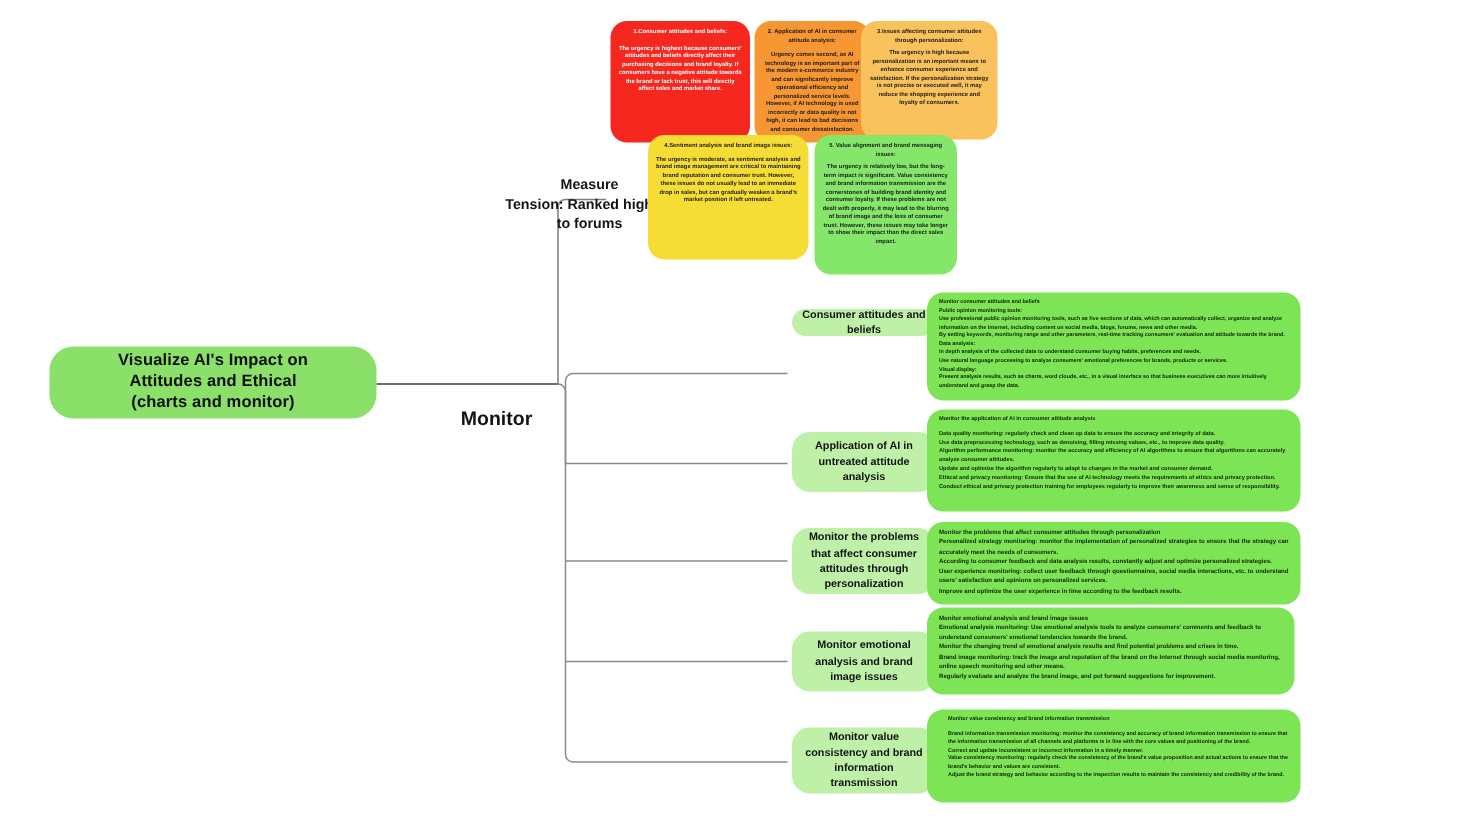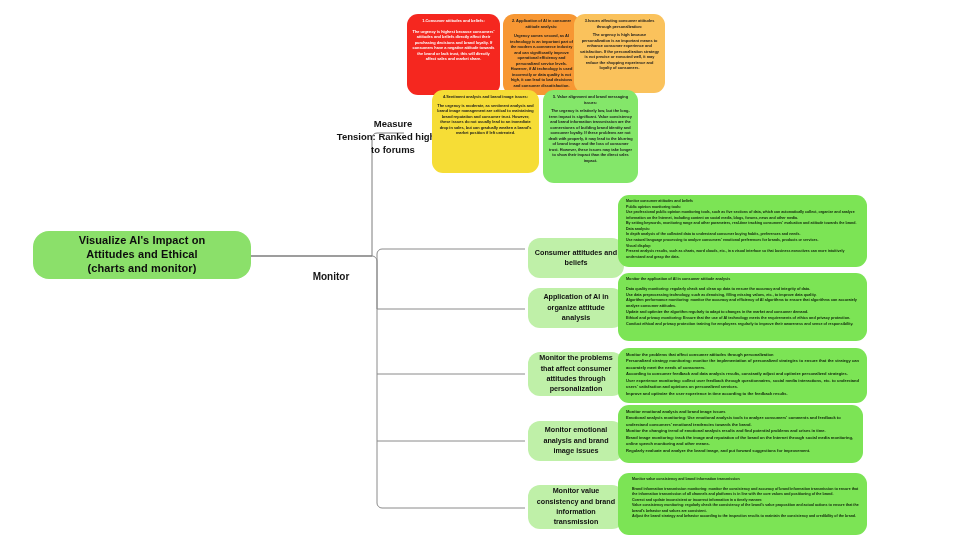--- a/index.html
+++ b/index.html
@@ -53,21 +53,21 @@
   
   .plain-label {
     position: absolute;
     text-align: center;
     font-weight: bold;
     font-size: 9.5px;
     line-height: 1.35;
     color: #141414;
   }
   #label-measure { left: 333px; top: 118px; width: 120px; }
-  #label-monitor { left: 290px; top: 270px; width: 82px; font-size: 10px; }
+  #label-monitor { left: 290px; top: 270px; width: 82px; font-size: 13px; }
 
   
   .card {
     position: absolute;
     box-sizing: border-box;
     border-radius: 11px;
     padding: 4px 5px;
     font-size: 3.9px;
     line-height: 1.42;
     font-weight: bold;
@@ -95,21 +95,21 @@
     font-size: 7.2px;
     font-weight: bold;
     line-height: 1.45;
     text-align: center;
     color: #111;
     display: flex;
     align-items: center;
     justify-content: center;
     padding: 2px 6px;
   }
-  #topic-1 { left: 528px; top: 238px; width: 96px; height: 40px; }
+  #topic-1 { left: 528px; top: 206px; width: 96px; height: 18px; }
   #topic-2 { left: 528px; top: 288px; width: 96px; height: 40px; }
   #topic-3 { left: 528px; top: 352px; width: 96px; height: 44px; }
   #topic-4 { left: 528px; top: 421px; width: 96px; height: 40px; }
   #topic-5 { left: 528px; top: 485px; width: 96px; height: 44px; }
 
   
   .detail {
     position: absolute;
     box-sizing: border-box;
     background: #7CE455;
@@ -192,21 +192,21 @@
     <span class="card-title">4.Sentiment analysis and brand image issues:</span>
     <span class="card-body">The urgency is moderate, as sentiment analysis and brand image management are critical to maintaining brand reputation and consumer trust. However, these issues do not usually lead to an immediate drop in sales, but can gradually weaken a brand's market position if left untreated.</span>
   </div>
 
   <div class="card" id="card-5">
     <span class="card-title">5. Value alignment and brand messaging issues:</span>
     <span class="card-body">The urgency is relatively low, but the long-term impact is significant. Value consistency and brand information transmission are the cornerstones of building brand identity and consumer loyalty. If these problems are not dealt with properly, it may lead to the blurring of brand image and the loss of consumer trust. However, these issues may take longer to show their impact than the direct sales impact.</span>
   </div>
 
   <div class="topic" id="topic-1">Consumer attitudes and beliefs</div>
-  <div class="topic" id="topic-2">Application of AI in organize attitude analysis</div>
+  <div class="topic" id="topic-2">Application of AI in untreated attitude analysis</div>
   <div class="topic" id="topic-3">Monitor the problems that affect consumer attitudes through personalization</div>
   <div class="topic" id="topic-4">Monitor emotional analysis and brand image issues</div>
   <div class="topic" id="topic-5">Monitor value consistency and brand information transmission</div>
 
   <div class="detail" id="detail-1">
     <p>Monitor consumer attitudes and beliefs</p>
     <div>
         <p>Public opinion monitoring tools:</p>
         <p>Use professional public opinion monitoring tools, such as five sections of data, which can automatically collect, organize and analyze information on the Internet, including content on social media, blogs, forums, news and other media.</p>
         <p>By setting keywords, monitoring range and other parameters, real-time tracking consumers' evaluation and attitude towards the brand.</p>

